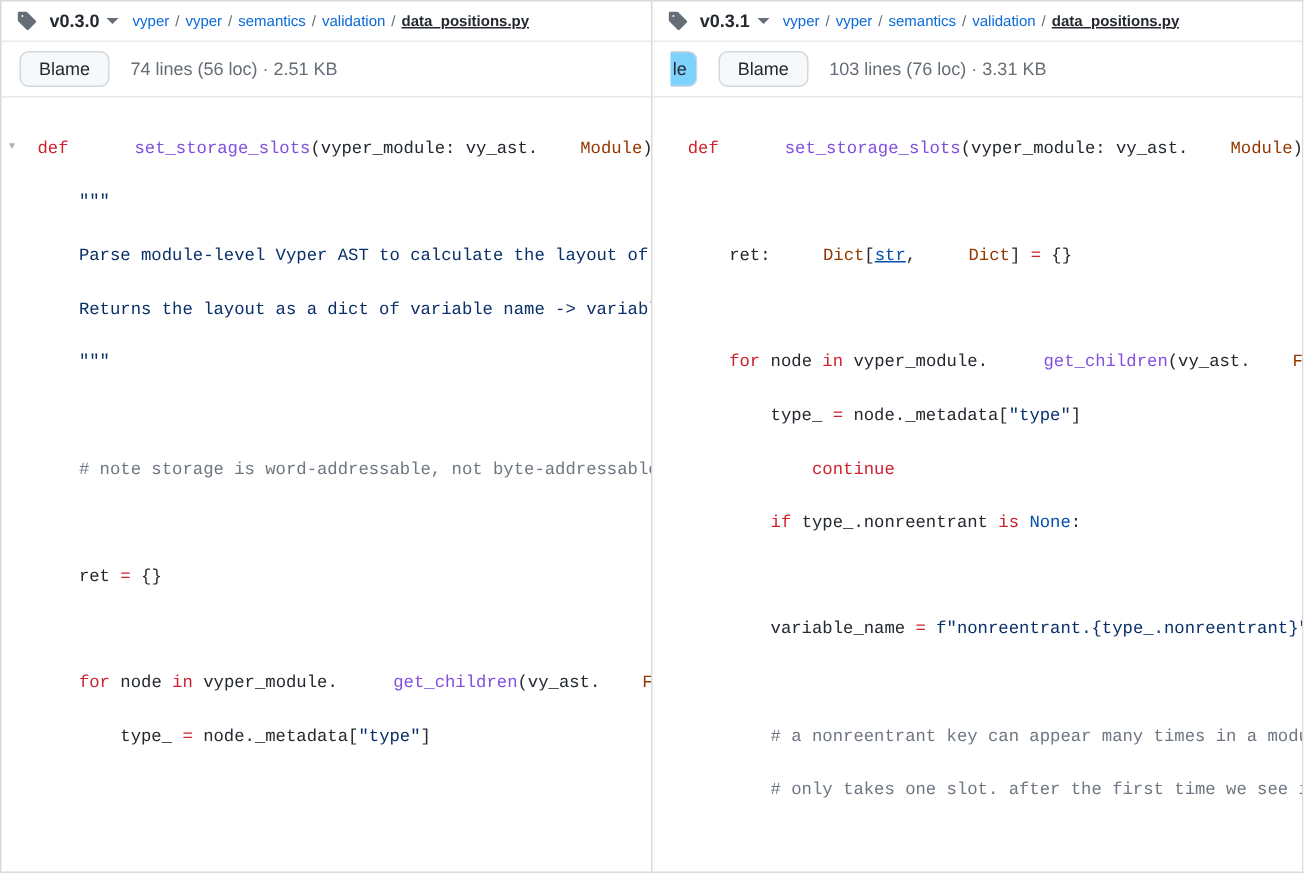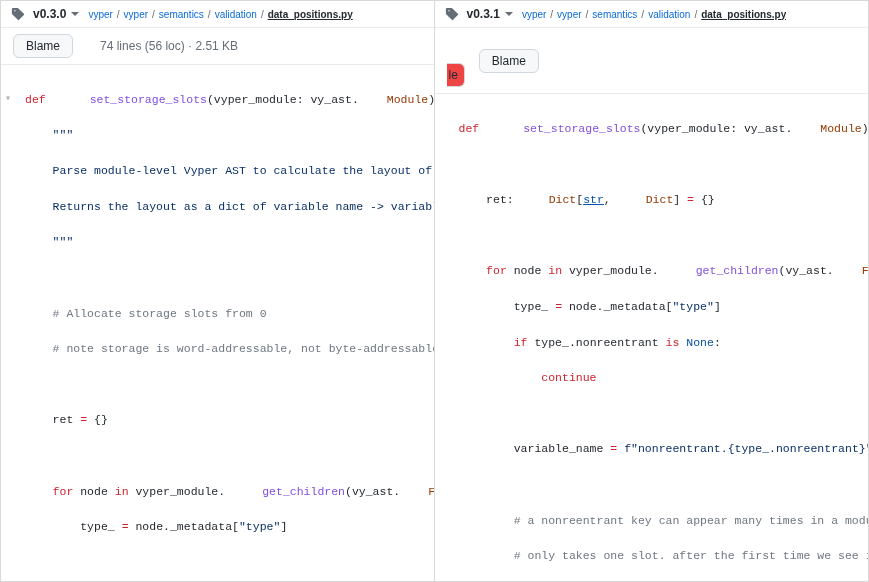--- a/index.html
+++ b/index.html
@@ -76,30 +76,29 @@
     background: #f6f8fa;
     border-radius: 6px;
     padding: 4px 12px;
     font-size: 12px;
     color: #24292f;
     cursor: pointer;
     font-weight: 500;
   }
   .partial-tab {
     border: 1px solid #d0d7de;
-    background: #ef4444;
+    background: #7dd3fc;
     border-radius: 0 6px 6px 0;
     border-left: none;
     padding: 4px 6px 4px 2px;
     font-size: 12px;
     color: #24292f;
     cursor: pointer;
-    margin-top: 29px;
-  }
-  .file-meta { color: #656d76; margin-left: 13px; }
+  }
+  .file-meta { color: #656d76; }
 
   .code-area {
     flex: 1;
     overflow: hidden;
     padding: 8px 0 8px 6px;
     font-family: ui-monospace, SFMono-Regular, Consolas, "Liberation Mono", Menlo, monospace;
     font-size: 11.5px;
     line-height: 1.55;
     white-space: pre;
     color: #656d76;
@@ -151,21 +150,20 @@
     <button class="blame-btn">Blame</button>
     <span class="file-meta">74 lines (56 loc) · 2.51 KB</span>
   </div>
   <div class="code-area">
 <div class="line"><span class="gutter-dot">▾</span><span class="kw-def">def</span> <span class="kw-purple">set_storage_slots</span><span class="txt">(vyper_module: vy_ast.</span><span class="kw-orange">Module</span><span class="txt">) -&gt; </span><span class="kw-orange">StorageLayout</span></div>
 <div class="line"><span class="kw-darkblue">    """</span></div>
 <div class="line"><span class="kw-darkblue">    Parse module-level Vyper AST to calculate the layout of storage variab</span></div>
 <div class="line"><span class="kw-darkblue">    Returns the layout as a dict of variable name -&gt; variable info</span></div>
 <div class="line"><span class="kw-darkblue">    """</span></div>
 <div class="line">&nbsp;</div>
-<div class="line"><span class="comment">    # Allocate storage slots from 0</span></div>
 <div class="line"><span class="comment">    # note storage is word-addressable, not byte-addressable</span></div>
 <div class="line">&nbsp;</div>
 <div class="line"><span class="txt">    ret </span><span class="kw-def">=</span><span class="txt"> {}</span></div>
 <div class="line">&nbsp;</div>
 <div class="line"><span class="kw-def">    for</span><span class="txt"> node </span><span class="kw-def">in</span><span class="txt"> vyper_module.</span><span class="kw-purple">get_children</span><span class="txt">(vy_ast.</span><span class="kw-orange">FunctionDef</span></div>
 <div class="line"><span class="txt">        type_ </span><span class="kw-def">=</span><span class="txt"> node._metadata[</span><span class="kw-darkblue">"type"</span><span class="txt">]</span></div>
 
 
 
 
@@ -203,30 +201,31 @@
       <a>semantics</a>
         <span class="sep">/</span>
       <a>validation</a>
         <span class="sep">/</span>
       <span class="current">data_positions.py</span>
     </span>
   </div>
   <div class="toolbar">
     <span class="partial-tab">le</span>
     <button class="blame-btn">Blame</button>
+    <span class="file-meta">103 lines (76 loc) · 3.31 KB</span>
   </div>
   <div class="code-area">
 <div class="line"><span class="kw-def">def</span> <span class="kw-purple">set_storage_slots</span><span class="txt">(vyper_module: vy_ast.</span><span class="kw-orange">Module</span><span class="txt">) -&gt; </span><span class="kw-orange">StorageLayout</span></div>
 <div class="line">&nbsp;</div>
 <div class="line"><span class="txt">    ret: </span><span class="kw-orange">Dict</span><span class="txt">[</span><span class="kw-blue">str</span><span class="txt">, </span><span class="kw-orange">Dict</span><span class="txt">] </span><span class="kw-def">=</span><span class="txt"> {}</span></div>
 <div class="line">&nbsp;</div>
 <div class="line"><span class="kw-def">    for</span><span class="txt"> node </span><span class="kw-def">in</span><span class="txt"> vyper_module.</span><span class="kw-purple">get_children</span><span class="txt">(vy_ast.</span><span class="kw-orange">FunctionDef</span></div>
 <div class="line"><span class="txt">        type_ </span><span class="kw-def">=</span><span class="txt"> node._metadata[</span><span class="kw-darkblue">"type"</span><span class="txt">]</span></div>
+<div class="line"><span class="kw-def">            continue</span></div>
 <div class="line"><span class="kw-def">        if</span><span class="txt"> type_.nonreentrant </span><span class="kw-def">is</span><span> </span><span class="num">None</span><span class="txt">:</span></div>
-<div class="line"><span class="kw-def">            continue</span></div>
 <div class="line">&nbsp;</div>
 <div class="line"><span class="txt">        variable_name </span><span class="kw-def">=</span><span> </span><span class="kw-darkblue">f"nonreentrant.{type_.nonreentrant}"</span></div>
 <div class="line">&nbsp;</div>
 <div class="line"><span class="comment">        # a nonreentrant key can appear many times in a module but it</span></div>
 <div class="line"><span class="comment">        # only takes one slot. after the first time we see it, do not</span></div>
 
 
 
 
 

